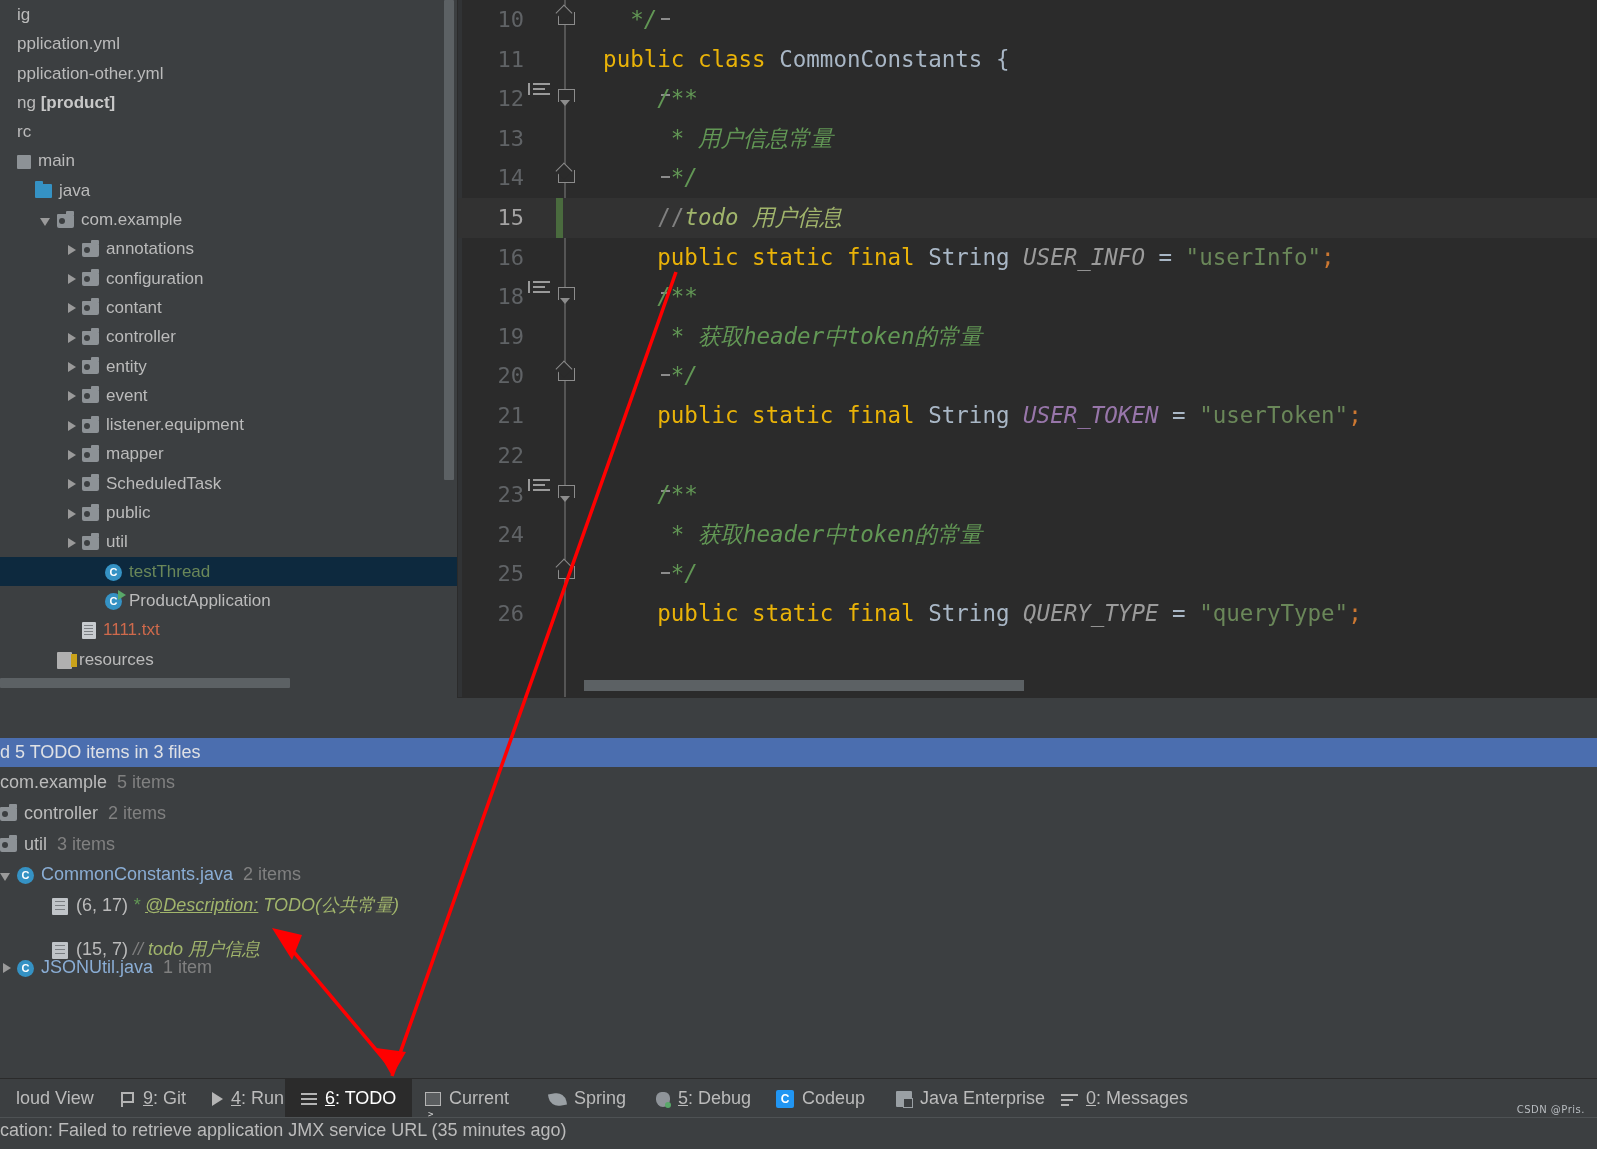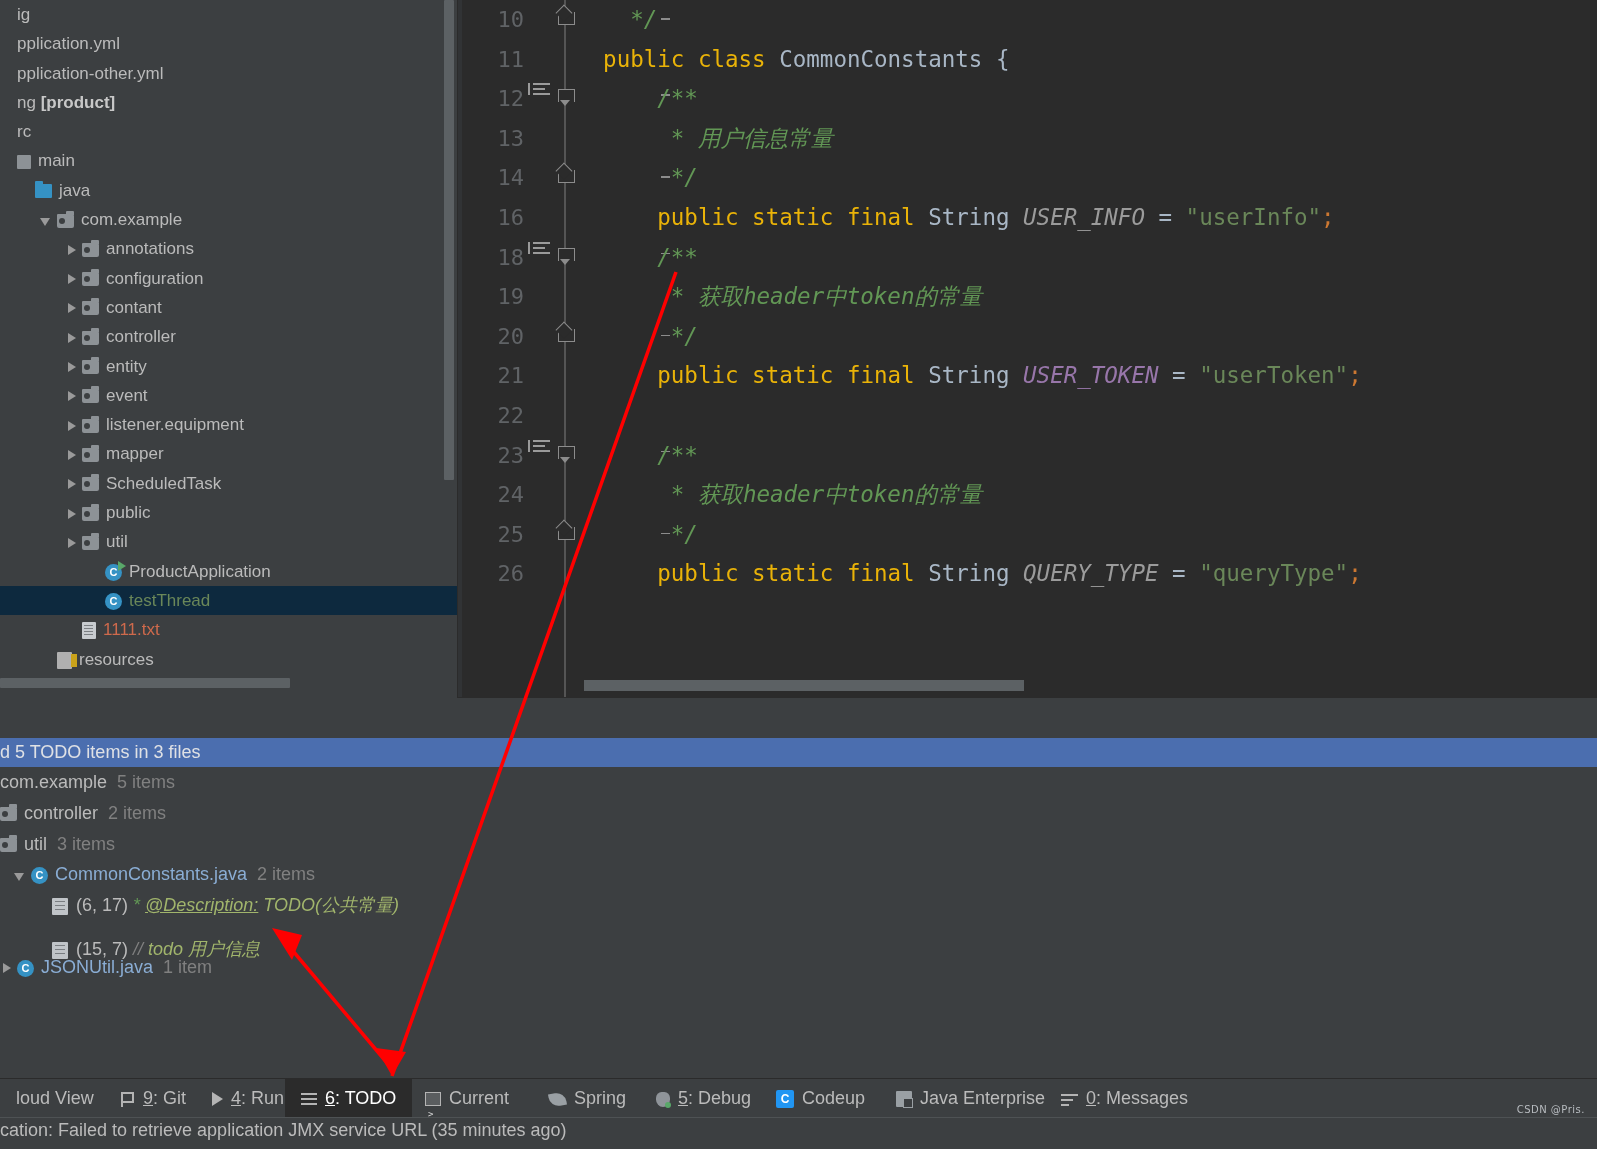--- a/index.html
+++ b/index.html
@@ -228,39 +228,40 @@
         <div class="tree-row"><span style="display:inline-block;width:65px"></span><span class="arrow right"></span><span class="ic ic-folder"></span><span class="">configuration</span></div>
         <div class="tree-row"><span style="display:inline-block;width:65px"></span><span class="arrow right"></span><span class="ic ic-folder"></span><span class="">contant</span></div>
         <div class="tree-row"><span style="display:inline-block;width:65px"></span><span class="arrow right"></span><span class="ic ic-folder"></span><span class="">controller</span></div>
         <div class="tree-row"><span style="display:inline-block;width:65px"></span><span class="arrow right"></span><span class="ic ic-folder"></span><span class="">entity</span></div>
         <div class="tree-row"><span style="display:inline-block;width:65px"></span><span class="arrow right"></span><span class="ic ic-folder"></span><span class="">event</span></div>
         <div class="tree-row"><span style="display:inline-block;width:65px"></span><span class="arrow right"></span><span class="ic ic-folder"></span><span class="">listener.equipment</span></div>
         <div class="tree-row"><span style="display:inline-block;width:65px"></span><span class="arrow right"></span><span class="ic ic-folder"></span><span class="">mapper</span></div>
         <div class="tree-row"><span style="display:inline-block;width:65px"></span><span class="arrow right"></span><span class="ic ic-folder"></span><span class="">ScheduledTask</span></div>
         <div class="tree-row"><span style="display:inline-block;width:65px"></span><span class="arrow right"></span><span class="ic ic-folder"></span><span class="">public</span></div>
         <div class="tree-row"><span style="display:inline-block;width:65px"></span><span class="arrow right"></span><span class="ic ic-folder"></span><span class="">util</span></div>
+        <div class="tree-row sel"><span style="display:inline-block;width:88px"></span><span style="display:inline-block;width:17px"></span><span class="ic ic-class">C</span><span class="tx-green">testThread</span></div>
         <div class="tree-row"><span style="display:inline-block;width:88px"></span><span style="display:inline-block;width:17px"></span><span class="ic ic-class-run">C</span><span class="">ProductApplication</span></div>
-        <div class="tree-row sel"><span style="display:inline-block;width:88px"></span><span style="display:inline-block;width:17px"></span><span class="ic ic-class">C</span><span class="tx-green">testThread</span></div>
         <div class="tree-row"><span style="display:inline-block;width:65px"></span><span style="display:inline-block;width:17px"></span><span class="ic ic-txt"></span><span class="tx-red">1111.txt</span></div>
         <div class="tree-row"><span style="display:inline-block;width:40px"></span><span style="display:inline-block;width:17px"></span><span class="ic ic-res"></span><span class="">resources</span></div>
       </div>
     <div class="tree-scroll-v"></div>
     <div class="tree-scroll-h"></div>
   </div>
   <div class="tree-divider"></div>
 
   <div id="editor">
     <div class="gut-sep"></div>
     <div class="fold-line"></div>
     <div id="editor-lines">
         <div class="ed-line"><span class="gutter-num">10</span><span class="fold-cap-top" style="top:9px"><span class="fold-dash" style="top:9px"></span></span><span class="code"><span class="punc">&nbsp;&nbsp;&nbsp;&nbsp;</span><span class="cmt">*/</span></span></div>
         <div class="ed-line"><span class="gutter-num">11</span><span class="code"><span class="punc">&nbsp;&nbsp;</span><span class="kw">public&nbsp;</span><span class="kw">class&nbsp;</span><span class="cls">CommonConstants&nbsp;</span><span class="punc">{</span></span></div>
         <div class="ed-line"><span class="gutter-num">12</span><span class="anno-icon"><i style="left:0;top:4px;width:2px;height:12px"></i><i style="left:5px;top:4px;width:17px"></i><i style="left:5px;top:9px;width:12px"></i><i style="left:5px;top:14px;width:17px"></i></span><span class="fold-arrow-dn" style="top:10px"><span class="fold-dash" style="top:5px"></span></span><span class="code"><span class="punc">&nbsp;&nbsp;&nbsp;&nbsp;&nbsp;&nbsp;</span><span class="cmt">/**</span></span></div>
         <div class="ed-line"><span class="gutter-num">13</span><span class="code"><span class="punc">&nbsp;&nbsp;&nbsp;&nbsp;&nbsp;&nbsp;&nbsp;</span><span class="cmt">*&nbsp;用户信息常量</span></span></div>
         <div class="ed-line"><span class="gutter-num">14</span><span class="fold-cap-top" style="top:9px"><span class="fold-dash" style="top:9px"></span></span><span class="code"><span class="punc">&nbsp;&nbsp;&nbsp;&nbsp;&nbsp;&nbsp;&nbsp;</span><span class="cmt">*/</span></span></div>
+        <div class="ed-line cur"><span class="gutter-num">15</span><span class="change-bar"></span><span class="code"><span class="punc">&nbsp;&nbsp;&nbsp;&nbsp;&nbsp;&nbsp;</span><span class="cmt-plain">//</span><span class="todo">todo&nbsp;用户信息</span></span></div>
         <div class="ed-line"><span class="gutter-num">16</span><span class="code"><span class="punc">&nbsp;&nbsp;&nbsp;&nbsp;&nbsp;&nbsp;</span><span class="kw">public&nbsp;static&nbsp;final&nbsp;</span><span class="cls">String&nbsp;</span><span class="field">USER_INFO&nbsp;</span><span class="punc">=&nbsp;</span><span class="str">"userInfo"</span><span class="semi">;</span></span></div>
         <div class="ed-line"><span class="gutter-num">18</span><span class="anno-icon"><i style="left:0;top:4px;width:2px;height:12px"></i><i style="left:5px;top:4px;width:17px"></i><i style="left:5px;top:9px;width:12px"></i><i style="left:5px;top:14px;width:17px"></i></span><span class="fold-arrow-dn" style="top:10px"><span class="fold-dash" style="top:5px"></span></span><span class="code"><span class="punc">&nbsp;&nbsp;&nbsp;&nbsp;&nbsp;&nbsp;</span><span class="cmt">/**</span></span></div>
         <div class="ed-line"><span class="gutter-num">19</span><span class="code"><span class="punc">&nbsp;&nbsp;&nbsp;&nbsp;&nbsp;&nbsp;&nbsp;</span><span class="cmt">*&nbsp;获取header中token的常量</span></span></div>
         <div class="ed-line"><span class="gutter-num">20</span><span class="fold-cap-top" style="top:9px"><span class="fold-dash" style="top:9px"></span></span><span class="code"><span class="punc">&nbsp;&nbsp;&nbsp;&nbsp;&nbsp;&nbsp;&nbsp;</span><span class="cmt">*/</span></span></div>
         <div class="ed-line"><span class="gutter-num">21</span><span class="code"><span class="punc">&nbsp;&nbsp;&nbsp;&nbsp;&nbsp;&nbsp;</span><span class="kw">public&nbsp;static&nbsp;final&nbsp;</span><span class="cls">String&nbsp;</span><span class="field-hl">USER_TOKEN&nbsp;</span><span class="punc">=&nbsp;</span><span class="str">"userToken"</span><span class="semi">;</span></span></div>
         <div class="ed-line"><span class="gutter-num">22</span><span class="code"></span></div>
         <div class="ed-line"><span class="gutter-num">23</span><span class="anno-icon"><i style="left:0;top:4px;width:2px;height:12px"></i><i style="left:5px;top:4px;width:17px"></i><i style="left:5px;top:9px;width:12px"></i><i style="left:5px;top:14px;width:17px"></i></span><span class="fold-arrow-dn" style="top:10px"><span class="fold-dash" style="top:5px"></span></span><span class="code"><span class="punc">&nbsp;&nbsp;&nbsp;&nbsp;&nbsp;&nbsp;</span><span class="cmt">/**</span></span></div>
         <div class="ed-line"><span class="gutter-num">24</span><span class="code"><span class="punc">&nbsp;&nbsp;&nbsp;&nbsp;&nbsp;&nbsp;&nbsp;</span><span class="cmt">*&nbsp;获取header中token的常量</span></span></div>
         <div class="ed-line"><span class="gutter-num">25</span><span class="fold-cap-top" style="top:9px"><span class="fold-dash" style="top:9px"></span></span><span class="code"><span class="punc">&nbsp;&nbsp;&nbsp;&nbsp;&nbsp;&nbsp;&nbsp;</span><span class="cmt">*/</span></span></div>
         <div class="ed-line"><span class="gutter-num">26</span><span class="code"><span class="punc">&nbsp;&nbsp;&nbsp;&nbsp;&nbsp;&nbsp;</span><span class="kw">public&nbsp;static&nbsp;final&nbsp;</span><span class="cls">String&nbsp;</span><span class="field">QUERY_TYPE&nbsp;</span><span class="punc">=&nbsp;</span><span class="str">"queryType"</span><span class="semi">;</span></span></div>
@@ -268,21 +269,21 @@
     <div class="ed-hscroll"></div>
   </div>
   <div class="ed-divider-bot" style="position:absolute;left:458px;top:697px;width:1139px;height:1px;background:#2b2b2b;"></div>
 
   <div id="todo-panel">
     <div class="todo-banner">d 5 TODO items in 3 files</div>
     <div id="todo-rows">
         <div class="todo-row" style="top: 69px; left: 0px;"><span style="display:inline-block;width:0px"></span><span class="">com.example</span><span class="cnt">&nbsp; 5 items</span></div>
         <div class="todo-row" style="top: 99.8px; left: 0px;"><span style="display:inline-block;width:0px"></span><span class="ic ic-folder"></span><span class="">controller</span><span class="cnt">&nbsp; 2 items</span></div>
         <div class="todo-row" style="top: 130.6px; left: 0px;"><span style="display:inline-block;width:0px"></span><span class="ic ic-folder"></span><span class="">util</span><span class="cnt">&nbsp; 3 items</span></div>
-        <div class="todo-row" style="top: 161.4px; left: 0px; padding-left: 14px;"><span class="arrow down"></span><span class="ic ic-class">C</span><span class="link-blue">CommonConstants.java</span><span class="cnt">&nbsp; 2 items</span></div>
+        <div class="todo-row" style="top: 161.4px; left: 0px;"><span class="arrow down"></span><span class="ic ic-class">C</span><span class="link-blue">CommonConstants.java</span><span class="cnt">&nbsp; 2 items</span></div>
         <div class="todo-row" style="top: 192.2px; left: 52px;"><span style="display:inline-block;width:0px"></span><span class="todo-file-ic"></span><span>(6, 17) </span><span class="todo-star">* </span><span class="todo-desc"><u>@Description:</u> TODO(公共常量)</span></div>
         <div class="todo-row" style="top: 236px; left: 52px;"><span style="display:inline-block;width:0px"></span><span class="todo-file-ic"></span><span>(15, 7) </span><span class="todo-slash">// </span><span class="todo-desc">todo 用户信息</span></div>
         <div class="todo-row" style="top: 253.8px; left: 0px;"><span class="arrow right"></span><span class="ic ic-class">C</span><span class="link-blue">JSONUtil.java</span><span class="cnt">&nbsp; 1 item</span></div>
       </div>
   </div>
 
   <div id="bottom-bar">
       <div class="bb-item" style="left: 0px;"><span>loud View</span></div>
       <div class="bb-item" style="left: 105px;"><span class="bb-ic ic-flag"></span><u>9</u><span>: Git</span></div>
       <div class="bb-item" style="left: 196px;"><span class="bb-ic ic-play"></span><u>4</u><span>: Run</span></div>

